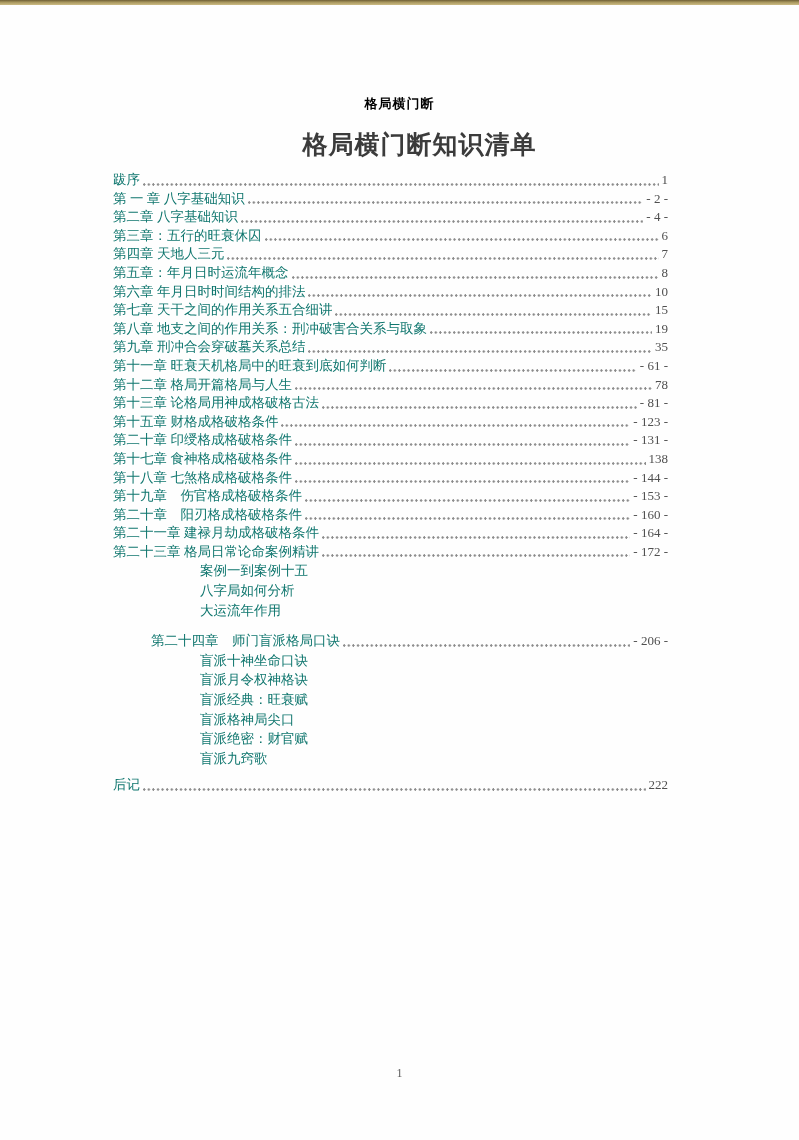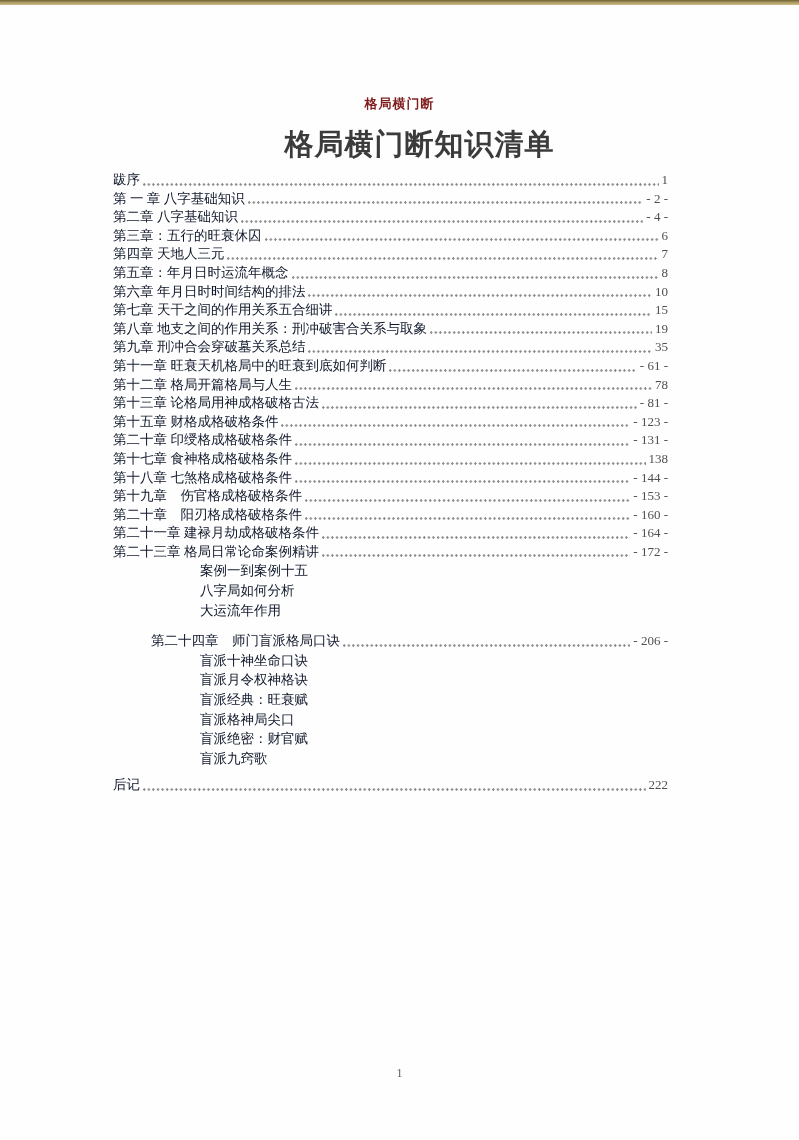--- a/index.html
+++ b/index.html
@@ -15,28 +15,28 @@
   .top-bar {
     width: 799px;
     height: 5px;
     background: linear-gradient(180deg, #6f5f35 0%, #a8975e 45%, #cdbc85 100%);
   }
   .doc-header {
     margin-top: 90px;
     text-align: center;
     font-size: 13px;
     font-weight: bold;
-    color: #7f1d1d;
+    color: #000000;
     letter-spacing: 1px;
     line-height: 17px;
   }
   .doc-title {
     margin-top: 15px;
     text-align: center;
-    font-size: 29px;
+    font-size: 25px;
     font-weight: bold;
     color: #3b3b3b;
     letter-spacing: 1px;
     line-height: 35px;
     padding-left: 40px;
   }
   .toc {
     margin: 9px 0 0 113px;
     width: 555px;
     font-size: 13.5px;
@@ -46,21 +46,21 @@
     align-items: baseline;
     height: 18.6px;
     line-height: 18.6px;
     white-space: nowrap;
   }
   .toc-row.sub {
     height: 19.6px;
     line-height: 19.6px;
     padding-left: 87px;
   }
-  .toc-label { color: #0f172a; }
+  .toc-label { color: #0f766e; }
   .leader {
     flex: 1;
     height: 3px;
     margin: 0 3px 4px 3px;
     align-self: flex-end;
     background-image: radial-gradient(circle at 1.2px 1.5px, #8a8a8a 1px, rgba(0,0,0,0) 1.35px);
     background-size: 4.6px 3px;
     background-repeat: repeat-x;
   }
   .toc-page {

